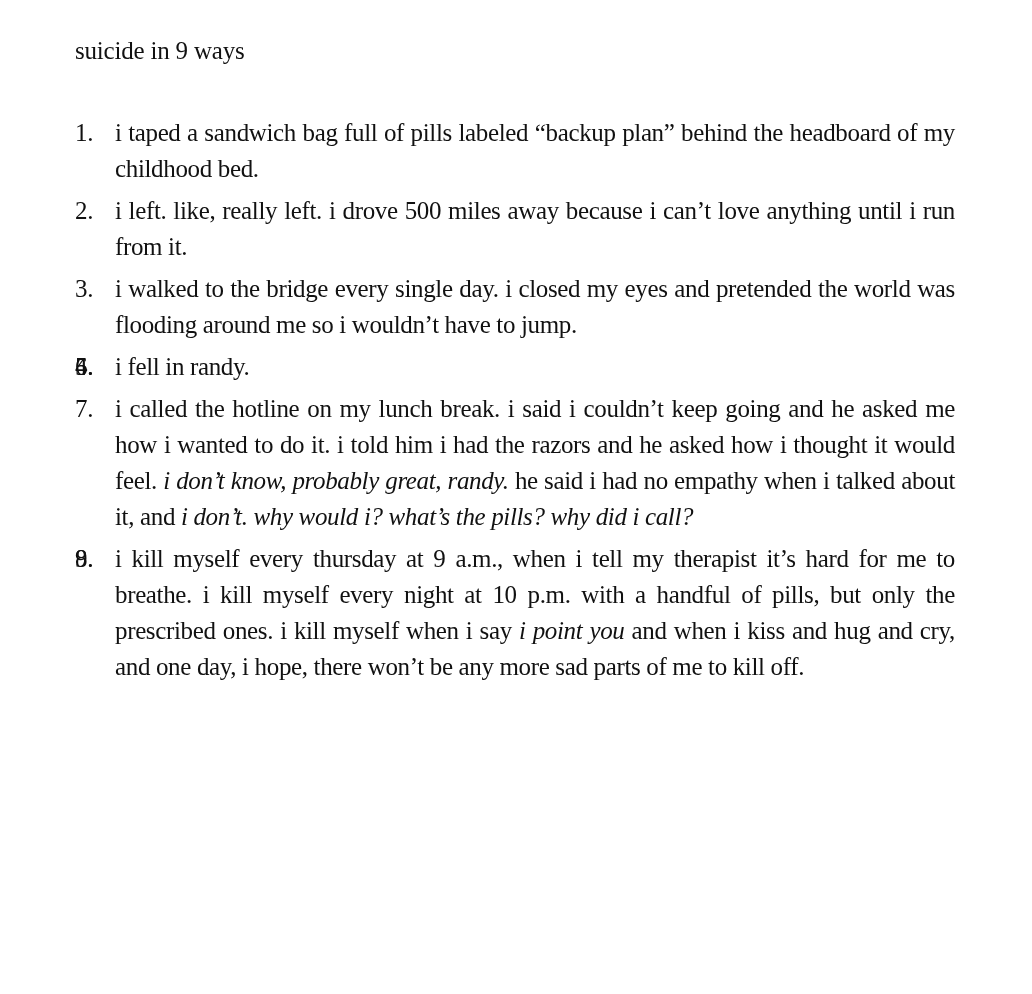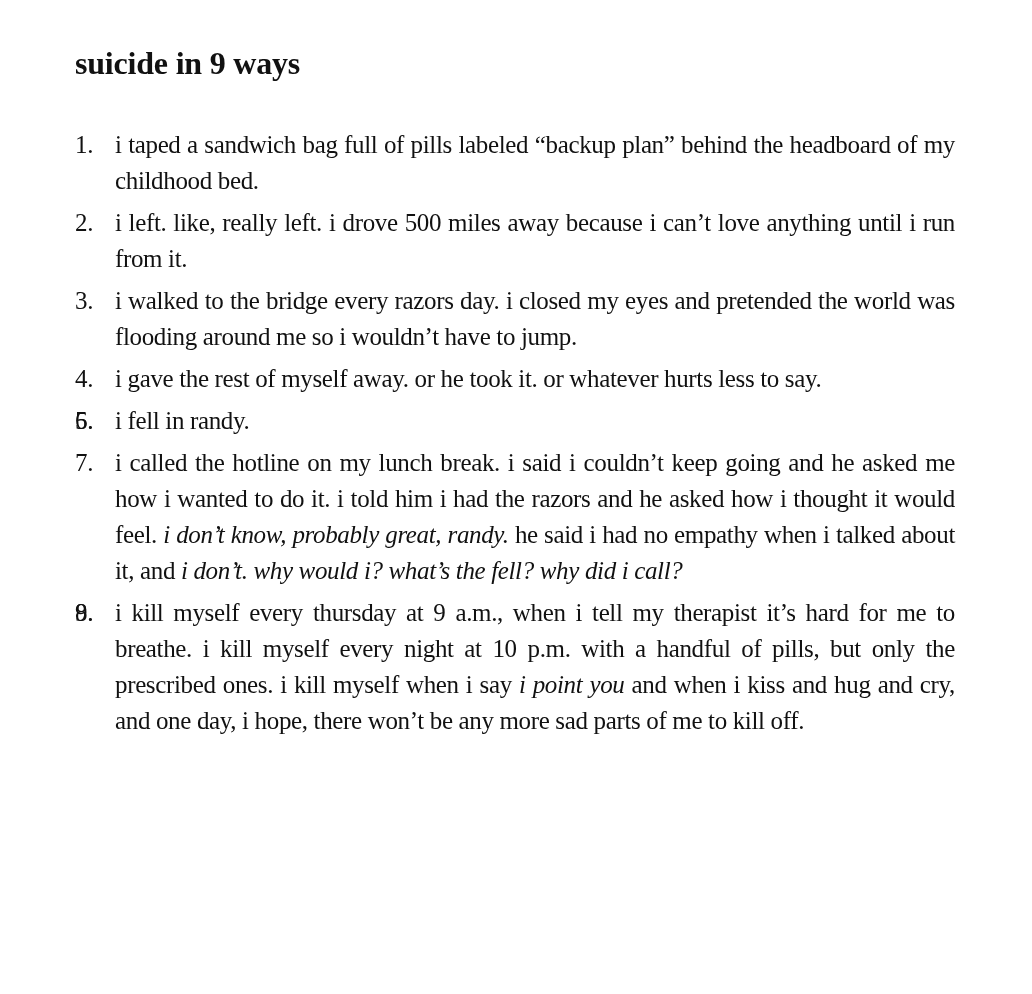--- a/index.html
+++ b/index.html
@@ -15,24 +15,24 @@
       color: #111111;
       font-family: "Liberation Serif", "DejaVu Serif", serif;
     }
     .page {
       position: absolute;
       left: 75px;
       top: 34px;
       width: 880px;
     }
     .title {
-      font-weight: bold;
-      font-size: 32px;
+      font-weight: normal;
+      font-size: 25px;
       line-height: 34px;
-      margin: 12px 0 47px 0;
+      margin: 0 0 47px 0;
       letter-spacing: -0.2px;
     }
     ol.items {
       list-style: none;
       margin: 0;
       padding: 0;
     }
     ol.items li {
       position: relative;
       padding-left: 40px;
@@ -62,36 +62,35 @@
     <li>
       <span class="num">1.</span>
       <span>i taped a sandwich bag full of pills labeled “backup plan” behind the head­board of my childhood bed.</span>
     </li>
     <li>
       <span class="num">2.</span>
       <span>i left. like, really left. i drove 500 miles away because i can’t love anything until i run from it.</span>
     </li>
     <li>
       <span class="num">3.</span>
-      <span>i walked to the bridge every razors day. i closed my eyes and pretended the world was flooding around me so i wouldn’t have to jump.</span>
+      <span>i walked to the bridge every single day. i closed my eyes and pretended the world was flooding around me so i wouldn’t have to jump.</span>
     </li>
     <li>
       <span class="num">4.</span>
-      <span>i gave the rest of myself away. or he took it. or whatever hurts less to say.</span>
     </li>
     <li>
       <span class="num">5.</span>
     </li>
     <li>
       <span class="num">6.</span>
       <span>i fell in randy.</span>
     </li>
     <li>
       <span class="num">7.</span>
-      <span>i called the hotline on my lunch break. i said i couldn’t keep going and he asked me how i wanted to do it. i told him i had the razors and he asked how i thought it would feel. </span><em>i don’t know, probably great, randy.</em><span> he said i had no empathy when i talked about it, and </span><em>i don’t. why would i? what’s the fell? why did i call?</em>
+      <span>i called the hotline on my lunch break. i said i couldn’t keep going and he asked me how i wanted to do it. i told him i had the razors and he asked how i thought it would feel. </span><em>i don’t know, probably great, randy.</em><span> he said i had no empathy when i talked about it, and </span><em>i don’t. why would i? what’s the pills? why did i call?</em>
     </li>
     <li>
       <span class="num">8.</span>
     </li>
     <li>
       <span class="num">9.</span>
       <span>i kill myself every thursday at 9 a.m., when i tell my therapist it’s hard for me to breathe. i kill myself every night at 10 p.m. with a handful of pills, but only the prescribed ones. i kill myself when i say </span><em>i point you</em><span> and when i kiss and hug and cry, and one day, i hope, there won’t be any more sad parts of me to kill off.</span>
     </li>
   </ol>
 </div>

